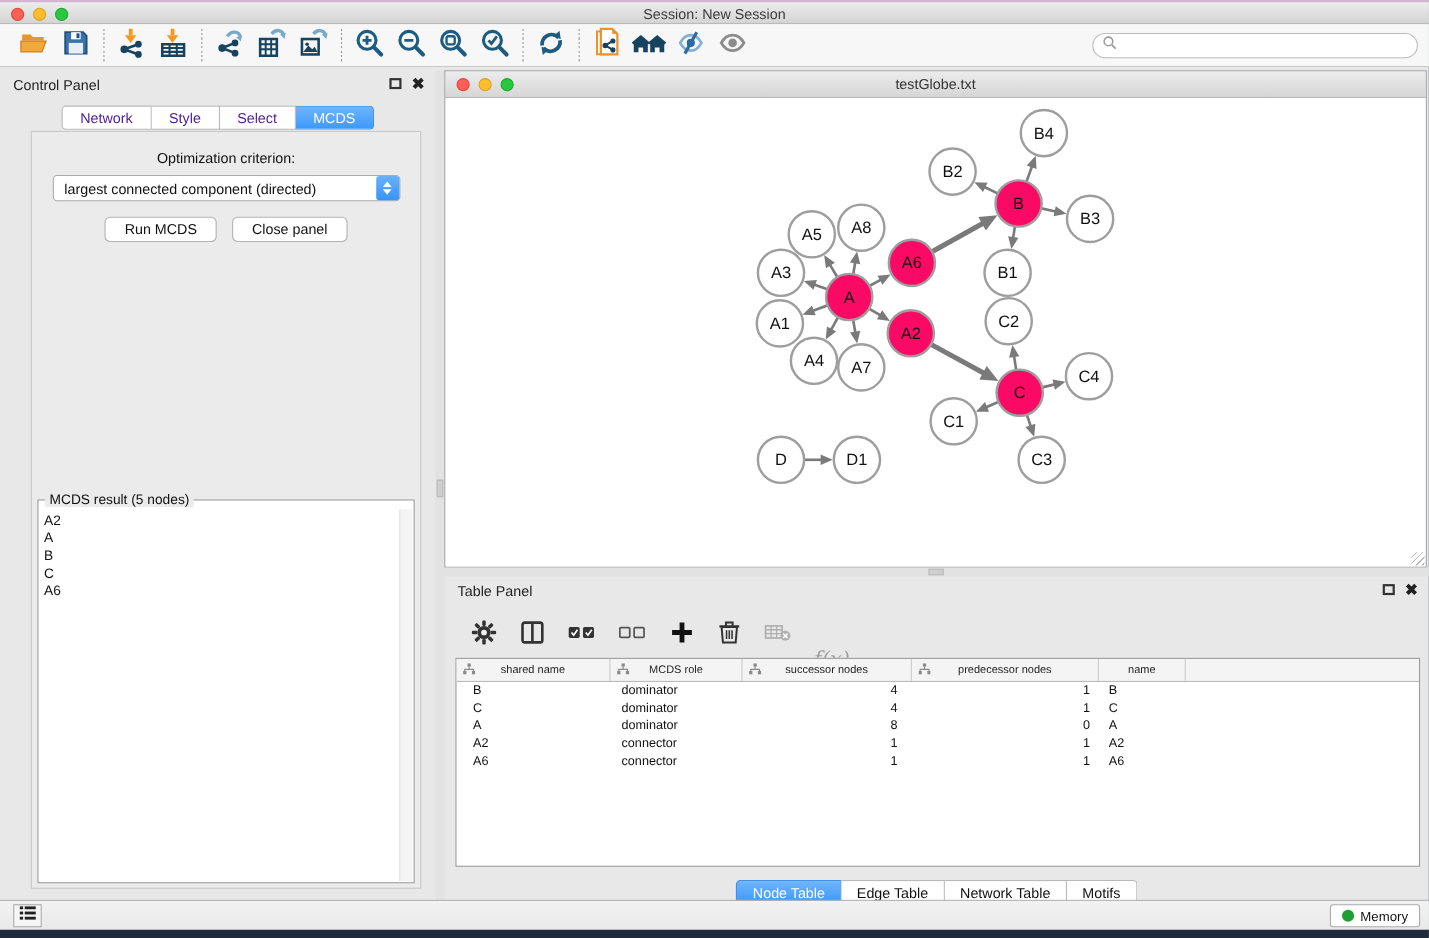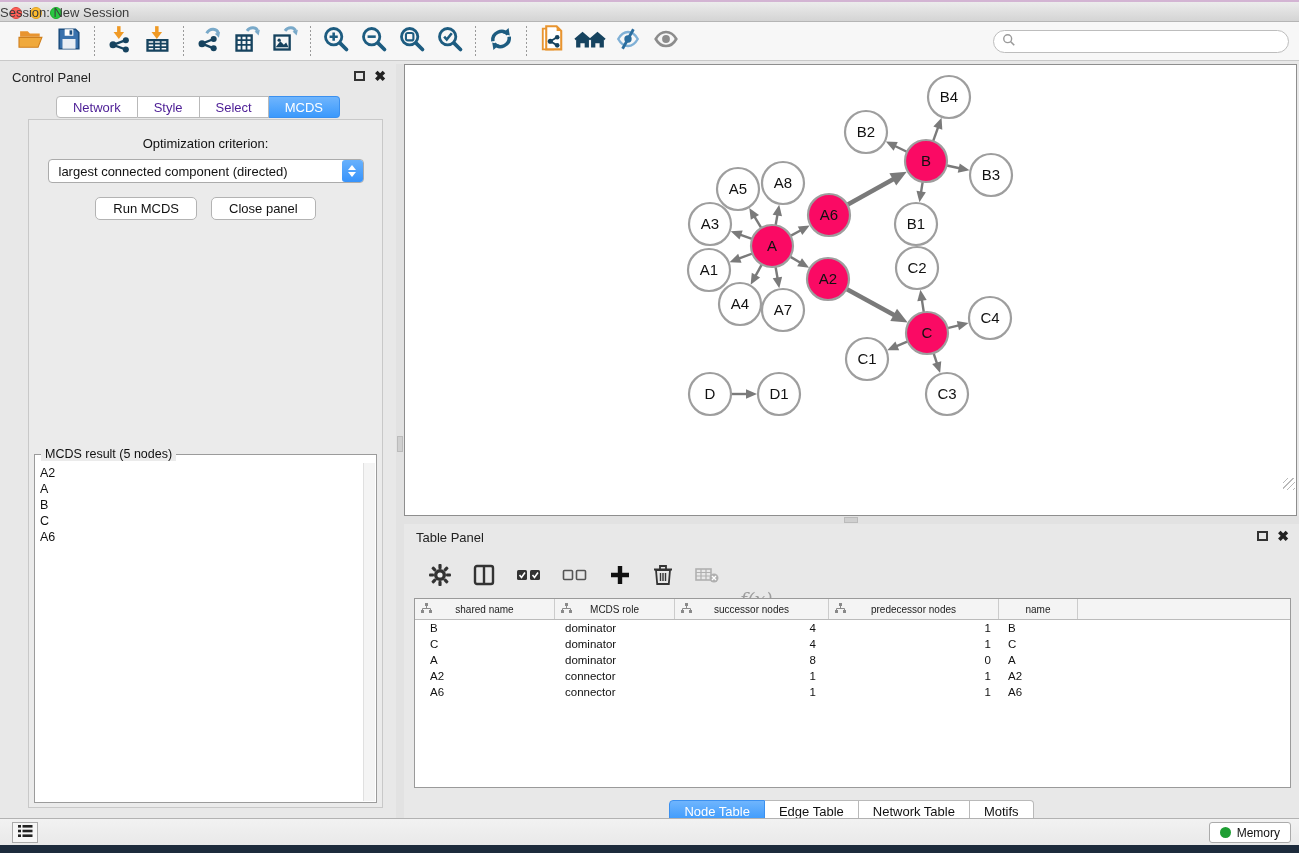--- a/index.html
+++ b/index.html
@@ -7,21 +7,21 @@
   body { font-family:"Liberation Sans", sans-serif; background:#1d2b3c; position:relative; }
   #window { position:absolute; left:0; top:0; width:1299px; height:845px; background:#e8e8e8; }
 
   
   .titlebar { height:22px; background:linear-gradient(#ececec,#d4d4d4); border-top:2px solid #d3b4d3; border-bottom:1px solid #b5b5b5; position:relative; }
   .traffic { position:absolute; left:10px; top:5px; display:flex; gap:8px; }
   .tl { width:12px; height:12px; border-radius:50%; }
   .tl.red { background:#ff5f57; border:1px solid #e0443e; }
   .tl.yellow { background:#febc2e; border:1px solid #dea123; }
   .tl.green { background:#28c840; border:1px solid #1aab29; }
-  .titlebar .title { position:absolute; left:0; right:0; top:3px; text-align:left; font-size:13px; color:#3c3c3c; }
+  .titlebar .title { position:absolute; left:0; right:0; top:3px; text-align:center; font-size:13px; color:#3c3c3c; }
 
   
   .toolbar { height:39px; background:#f7f7f7; border-bottom:1px solid #c9c9c9; display:flex; align-items:center; padding-left:12px; position:relative; }
   .tool { width:38px; height:32px; display:flex; align-items:center; justify-content:center; }
   .tbsep { width:1px; height:30px; margin:0 6px; background-image:repeating-linear-gradient(#9a9a9a 0 2px, transparent 2px 4px); }
   .searchbox { position:absolute; right:10px; top:8px; width:296px; height:23px; background:#fff; border:1px solid #bdbdbd; border-radius:12px; display:flex; align-items:center; padding-left:8px; }
 
   
   #main { position:absolute; left:0; top:64px; width:1299px; height:754px; }
   .vsplit { position:absolute; left:396px; top:0; width:8px; height:754px; background:#e2e2e2; }
@@ -305,20 +305,28 @@
           <div class="rb-scroll"></div>
         </div>
       </div>
     </div>
 
     <div class="vsplit">
         <div class="grip"></div>
       </div>
 
     <div id="net-window">
+      <div class="nw-titlebar">
+        <div class="traffic">
+          <span class="tl red"></span>
+          <span class="tl yellow"></span>
+          <span class="tl green"></span>
+        </div>
+        <div class="title">testGlobe.txt</div>
+      </div>
       <div class="nw-canvas">
         <svg id="graph-svg" width="891" height="426" viewBox="0 0 891 426">
             <line x1="357.2667122770441" y1="164.68242940563283" x2="348.8806273374543" y2="150.6234046539675" stroke="#7a7a7a" stroke-width="2.4"></line>
             <polygon points="353.9845765884625,149.9077217331619 345.8257912912789,154.77436559463985 344.2701226265805,142.89402910926725" fill="#7a7a7a"></polygon>
             <line x1="370.26801944612396" y1="162.28316135401718" x2="372.6679682721135" y2="148.53799989607722" stroke="#7a7a7a" stroke-width="2.4"></line>
             <polygon points="377.00317588664876,151.3251982992906 367.6447565636574,149.69118857622863 374.2159774834354,139.67212895850642" fill="#7a7a7a"></polygon>
             <line x1="349.0938728358563" y1="174.64621294175546" x2="334.2152601099187" y2="169.36670520029372" stroke="#7a7a7a" stroke-width="2.4"></line>
             <polygon points="337.6885623654423,165.55899309959935 334.51166883632004,174.51205668167117 325.73341040058745,166.35701659375684" fill="#7a7a7a"></polygon>
             <line x1="349.2447330363496" y1="187.76391122424778" x2="332.969119782798" y2="193.96414484464836" stroke="#7a7a7a" stroke-width="2.4"></line>
             <polygon points="333.147117446594,188.8133374485518 336.52907305871787,197.69097093037698 324.5587301684373,197.16810279297627" fill="#7a7a7a"></polygon>

